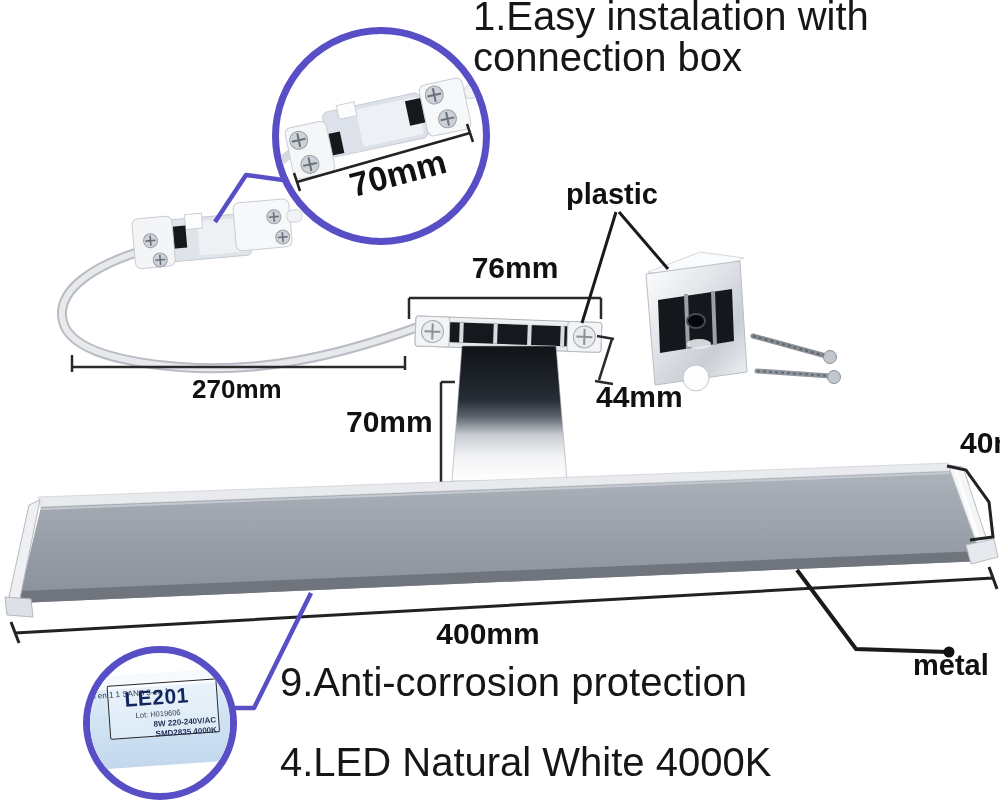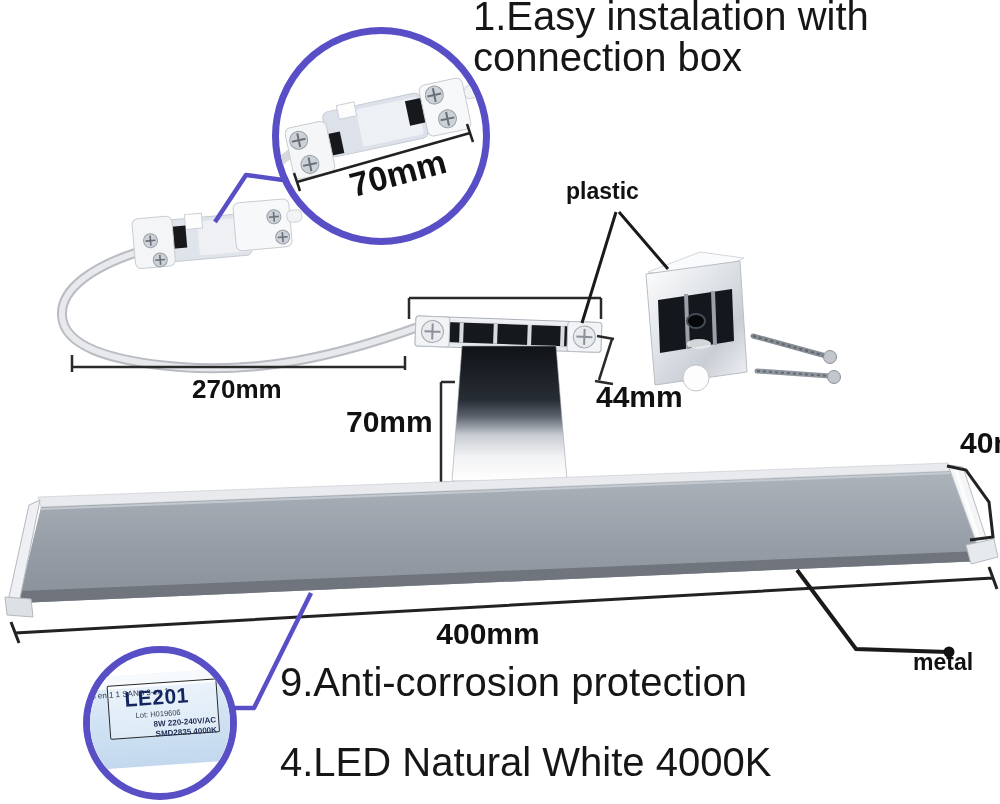--- a/index.html
+++ b/index.html
@@ -3,21 +3,21 @@
 <meta charset="utf-8">
 <style>
   html,body{margin:0;padding:0;background:#ffffff;}
   .stage{position:relative;width:1000px;height:804px;background:#ffffff;overflow:hidden;
          font-family:"Liberation Sans", sans-serif;color:#1a1a1a;}
   .stage *{box-sizing:border-box;}
   .abs{position:absolute;}
   .txt{position:absolute;white-space:pre-line;}
   .note{font-size:40px;line-height:41px;color:#161616;letter-spacing:0px;}
   .dim{font-weight:bold;font-size:30px;color:#111;}
-  .mat{font-weight:bold;font-size:23px;color:#111;}
+  .mat{font-weight:bold;font-size:29px;color:#111;}
   .center{text-align:center;}
   
   .inset{position:absolute;border:7px solid #584fc6;border-radius:50%;
          background:#fff;overflow:hidden;}
   .inset svg{position:absolute;left:0;top:0;}
   
   .label-wrap{position:absolute;left:0px;top:20px;width:148px;height:92px;
               transform:rotate(-4deg);transform-origin:50% 50%;
               background:linear-gradient(180deg,#e3eff9 0%,#cfe2f3 55%,#c3d8ee 100%);}
   .label-band{position:absolute;left:0;top:0;width:148px;height:13px;background:#f7fafc;}
@@ -212,20 +212,21 @@
 SMD2835
 4000K</div>
     </div>
   </div>
 
   <div class="txt note" style="left:473px;top:-4px;">1.Easy instalation with
 connection box</div>
 
   <div class="txt mat" style="left:566px;top:178px;">plastic</div>
 
+  <div class="txt dim center" style="left:455px;top:251px;width:120px;">76mm</div>
 
   <div class="txt dim" style="left:192px;top:374px;font-size:26px;">270mm</div>
 
   <div class="txt dim" style="left:346px;top:405px;">70mm</div>
 
   <div class="txt dim" style="left:596px;top:380px;">44mm</div>
 
   <div class="txt dim" style="left:960px;top:426px;">40mm</div>
 
   <div class="txt dim center" style="left:428px;top:617px;width:120px;">400mm</div>

